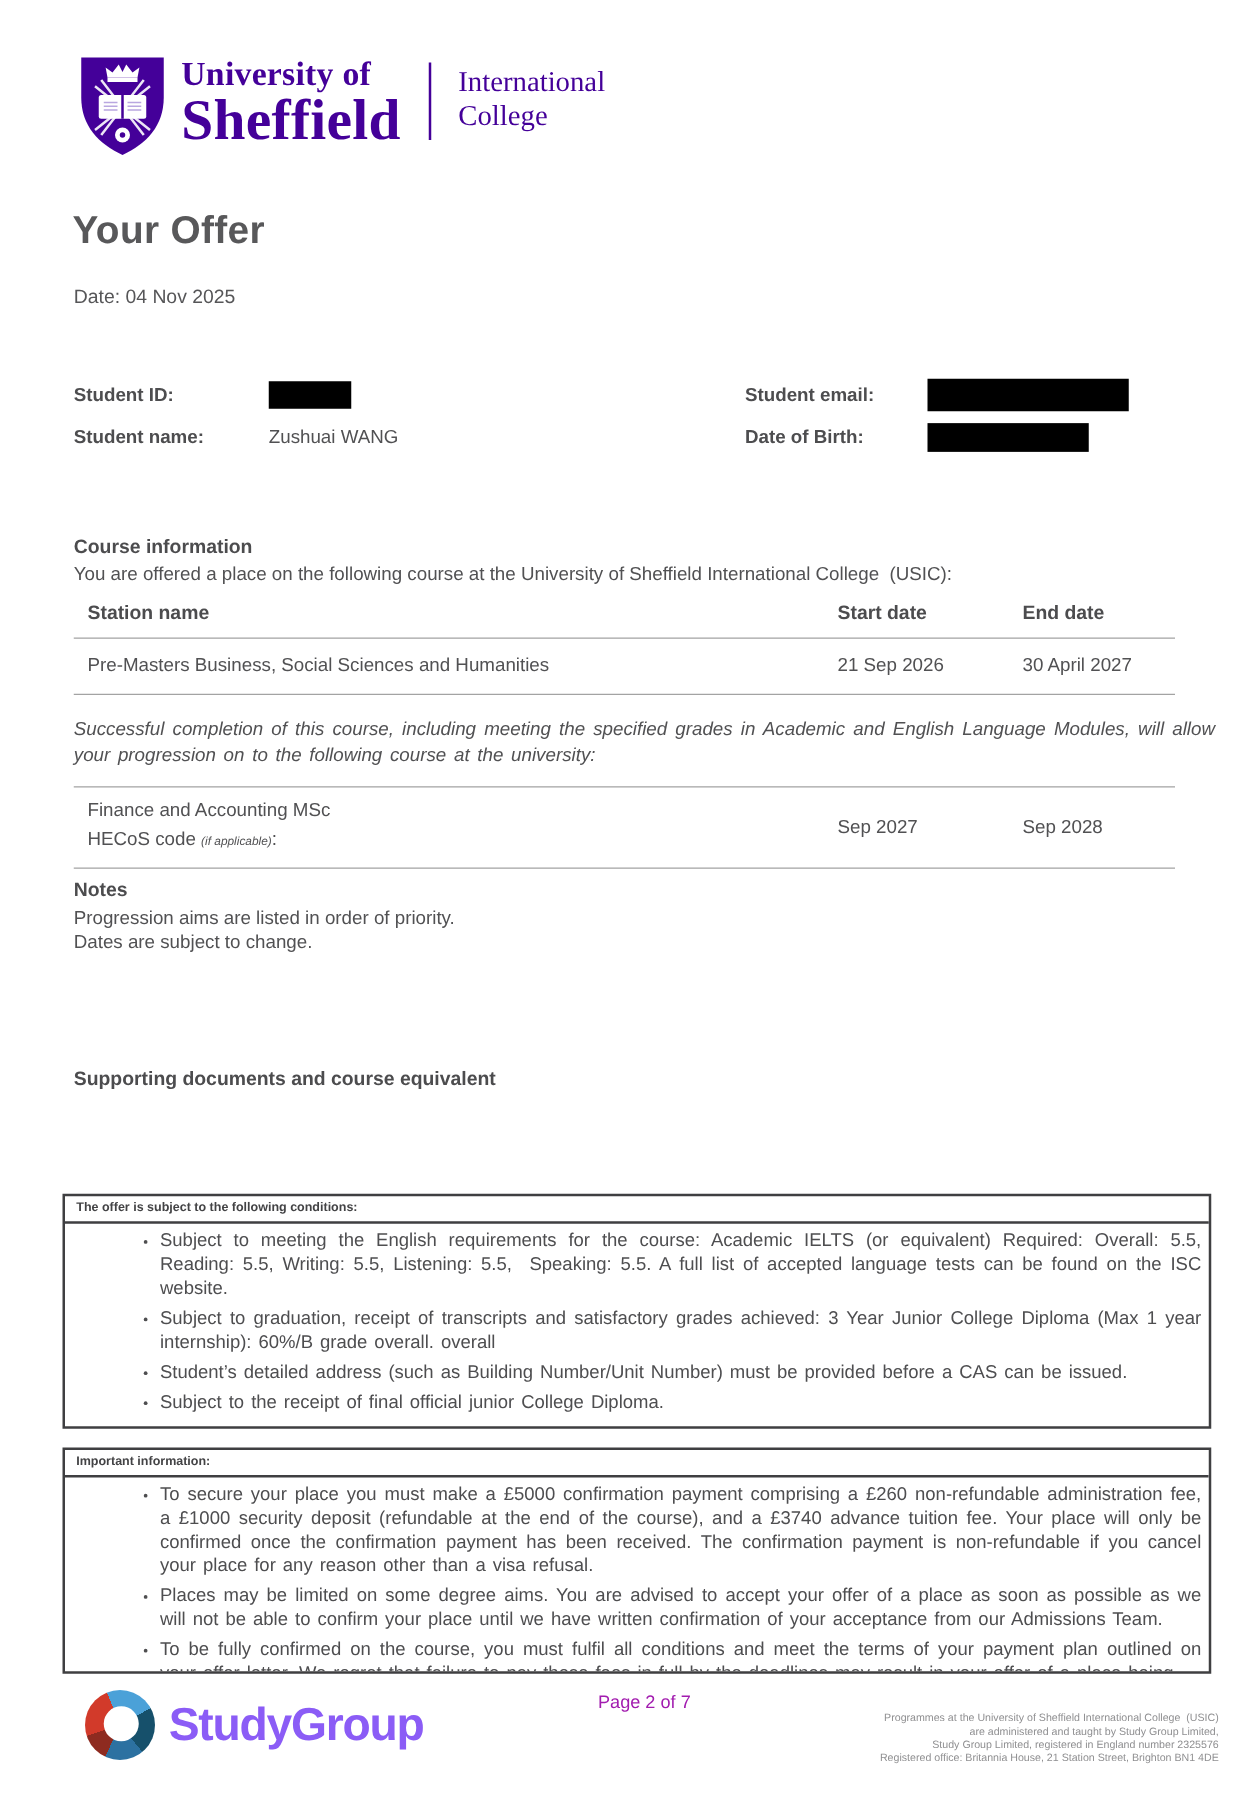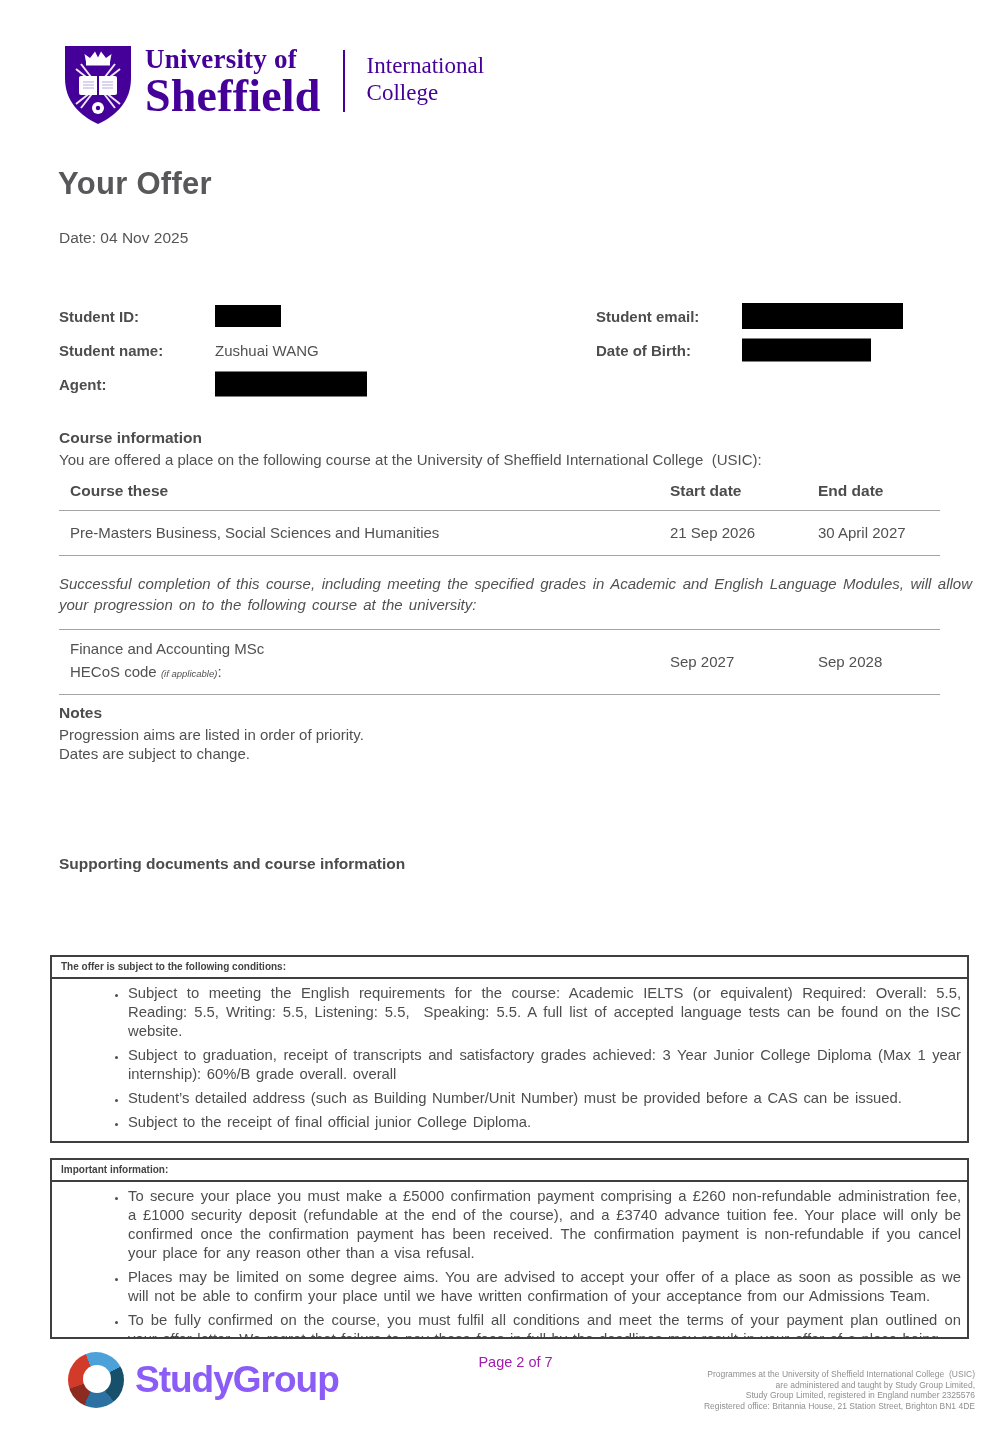--- a/index.html
+++ b/index.html
@@ -134,34 +134,28 @@
         </div>
     </div>
     <div class="s-row">
       <div class="s-label pos-l-label">Student name:</div>
       <div class="s-value pos-l-value">Zushuai WANG</div>
       <div class="s-label pos-r-label">Date of Birth:</div>
       <div class="pos-r-value">
           <div class="redacted red-dob"></div>
         </div>
     </div>
-    <div class="s-row">
-      <div class="s-label pos-l-label">Agent:</div>
-      <div class="pos-l-value">
-          <div class="redacted red-agent"></div>
-        </div>
-    </div>
   </div>
 
   <div class="sec-heading course-heading">Course information</div>
   <div class="course-intro">You are offered a place on the following course at the University of Sheffield International College&nbsp; (USIC):</div>
 
   <div class="doc-table">
     <div class="t-head">
-      <div class="col-name">Course these</div>
+      <div class="col-name">Station name</div>
       <div class="col-start">Start date</div>
       <div class="col-end">End date</div>
     </div>
     <div class="t-row">
       <div class="col-name">Pre-Masters Business, Social Sciences and Humanities</div>
       <div class="col-start">21 Sep 2026</div>
       <div class="col-end">30 April 2027</div>
     </div>
   </div>
 
@@ -174,21 +168,21 @@
     <div class="col-start prog-date">Sep 2027</div>
     <div class="col-end prog-date">Sep 2028</div>
   </div>
 
   <div class="sec-heading notes-heading">Notes</div>
   <div class="notes-lines">
     <div>Progression aims are listed in order of priority.</div>
     <div>Dates are subject to change.</div>
   </div>
 
-  <div class="sec-heading supp-heading">Supporting documents and course information</div>
+  <div class="sec-heading supp-heading">Supporting documents and course equivalent</div>
 
   <div class="info-box box-conditions">
     <div class="box-heading">The offer is subject to the following conditions:</div>
     <ul>
       <li>Subject to meeting the English requirements for the course: Academic IELTS (or equivalent) Required: Overall: 5.5, Reading: 5.5, Writing: 5.5, Listening: 5.5,&nbsp; Speaking: 5.5. A full list of accepted language tests can be found on the ISC website.</li>
       <li>Subject to graduation, receipt of transcripts and satisfactory grades achieved: 3 Year Junior College Diploma (Max 1 year internship): 60%/B grade overall. overall</li>
       <li>Student’s detailed address (such as Building Number/Unit Number) must be provided before a CAS can be issued.</li>
       <li>Subject to the receipt of final official junior College Diploma.</li>
     </ul>
   </div>

